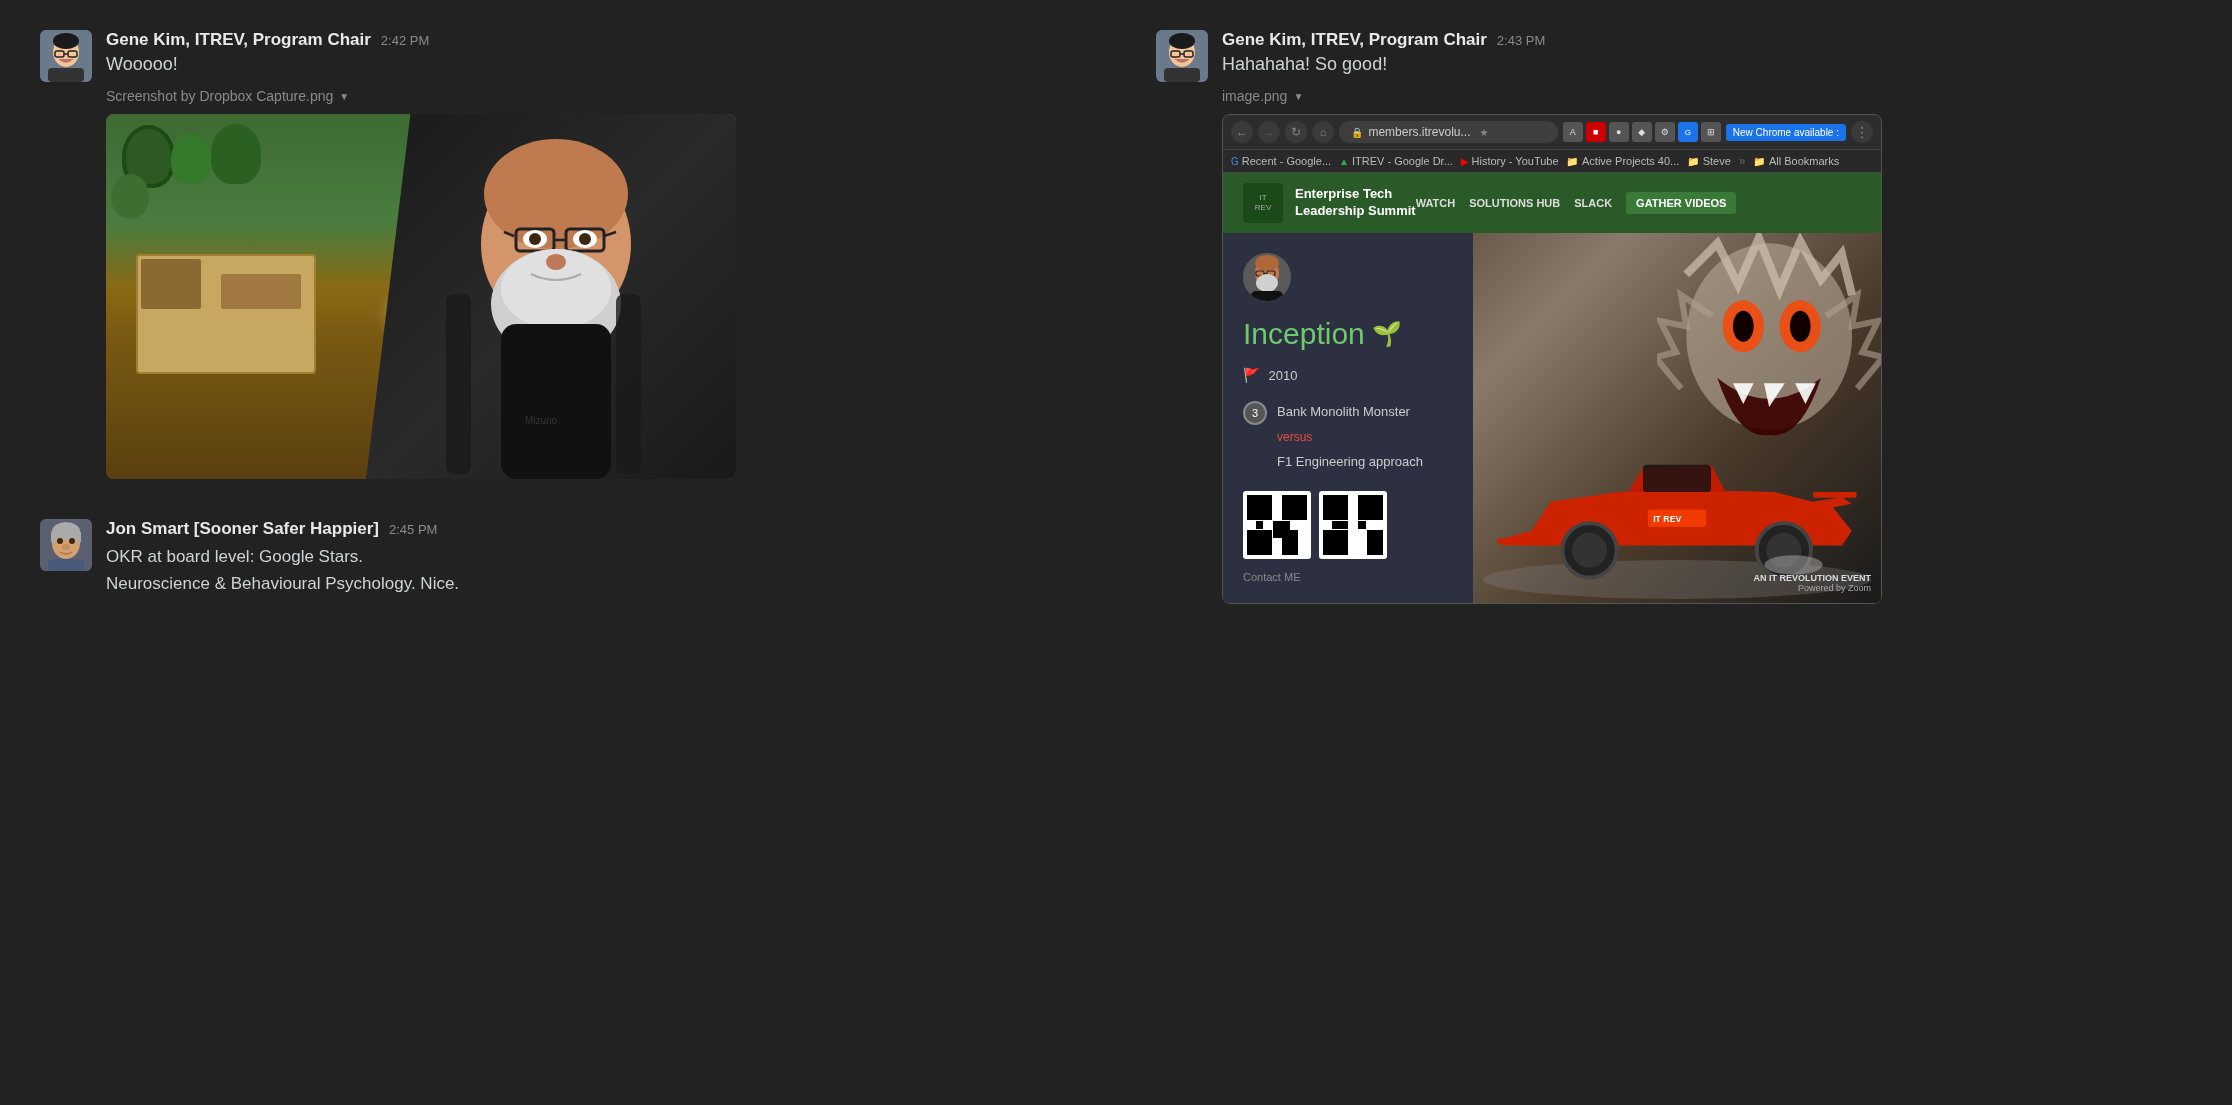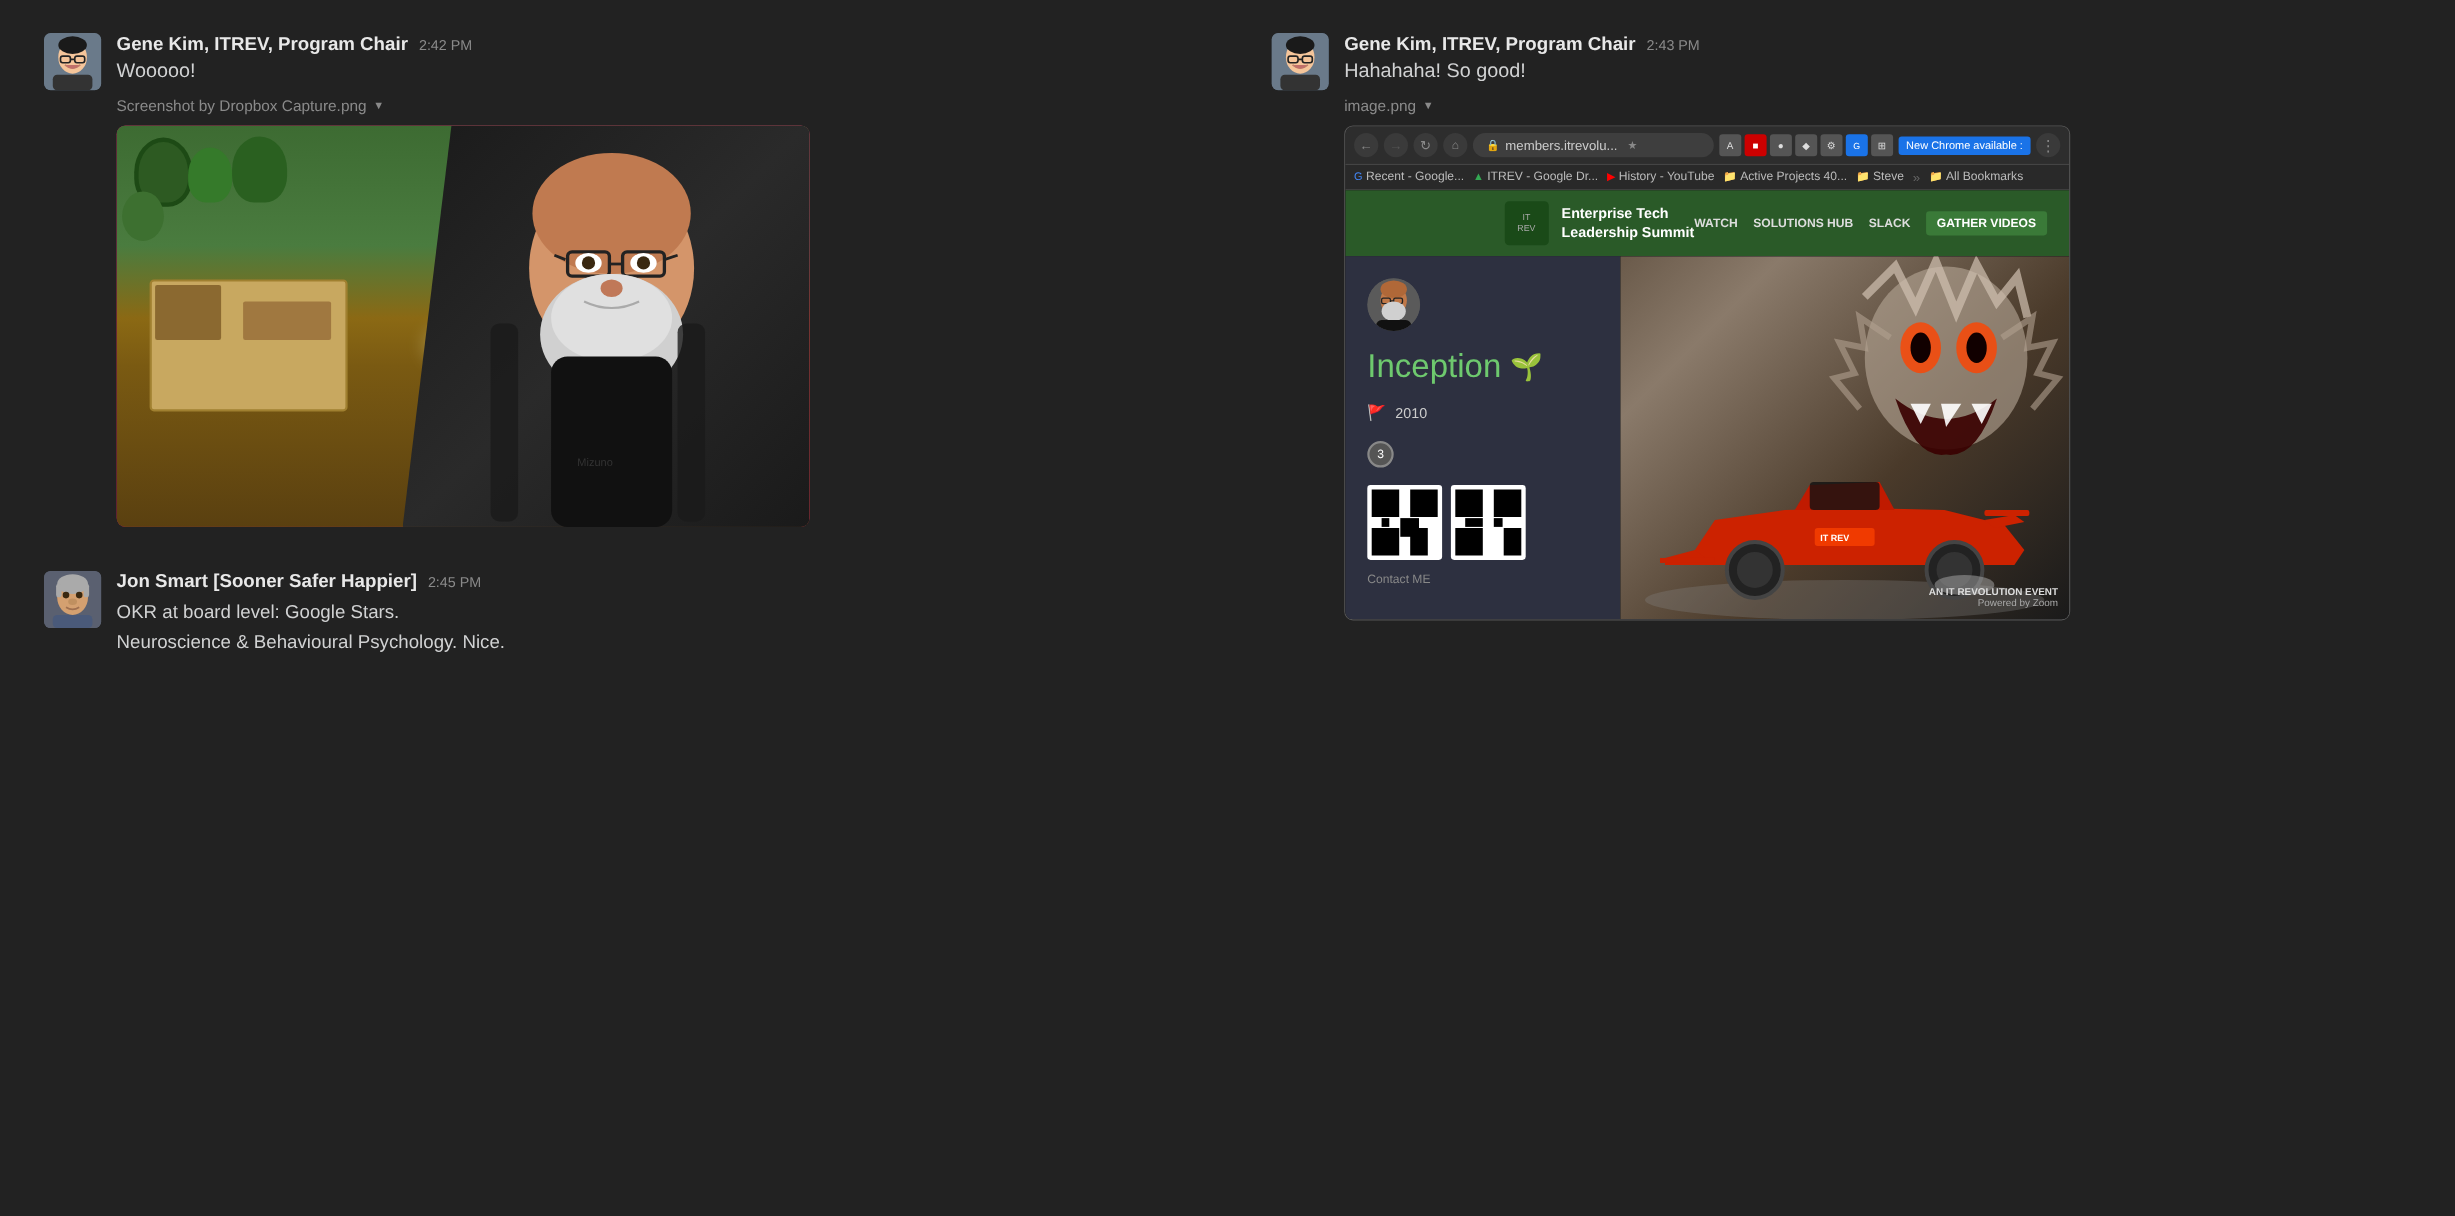--- a/index.html
+++ b/index.html
@@ -239,21 +239,21 @@
             </div>
             <span style="color:#666;font-size:12px;">»</span>
             <div style="display:flex;align-items:center;gap:3px;color:#bbb;cursor:pointer;white-space:nowrap;">
               <span style="font-size:10px;">📁</span>
               <span>All Bookmarks</span>
             </div>
           </div>
 
           <div style="background:#1a1a1a;">
 
-            <div style="background:#2a5a28;padding:10px 20px;display:flex;align-items:center;justify-content:flex-end;">
+            <div style="background:#2a5a28;padding:10px 20px;display:flex;align-items:center;justify-content:flex-start;">
               <div style="display:flex;align-items:center;gap:12px;">
                 <div style="width:40px;height:40px;background:#1a4a18;border-radius:4px;display:flex;align-items:center;justify-content:center;font-size:8px;color:#aaa;text-align:center;line-height:1.2;">IT<br>REV</div>
                 <div style="color:#ffffff;font-size:13px;font-weight:700;line-height:1.3;">
                   <div>Enterprise Tech</div>
                   <div>Leadership Summit</div>
                 </div>
               </div>
               <div style="display:flex;gap:14px;font-size:11px;font-weight:700;color:#ddd;align-items:center;">
                 <span style="cursor:pointer;">WATCH</span>
                 <span style="cursor:pointer;">SOLUTIONS HUB</span>
@@ -289,20 +289,25 @@
                 </div>
 
                 <div style="display:flex;align-items:center;gap:8px;font-size:13px;color:#ccc;margin-top:8px;">
                   <span style="font-size:14px;">🚩</span>
                   <span>2010</span>
                 </div>
 
                 <div style="display:flex;align-items:flex-start;gap:10px;margin-top:8px;">
                   <div style="width:24px;height:24px;border-radius:50%;background:#555;border:2px solid #888;display:flex;align-items:center;justify-content:center;font-size:11px;color:#fff;flex-shrink:0;margin-top:2px;">
                     <span>3</span>
+                  </div>
+                  <div style="font-size:13px;color:#ccc;line-height:2.0;">
+                    <div>Bank Monolith Monster</div>
+                    <div style="color:#e74c3c;font-size:12px;">versus</div>
+                    <div>F1 Engineering approach</div>
                   </div>
                 </div>
 
                 <div style="display:flex;gap:8px;margin-top:8px;">
 
                   <div style="background:#fff;width:68px;height:68px;border-radius:3px;padding:4px;display:grid;grid-template-columns:repeat(7,1fr);gap:1px;">
                     <div style="background:#000;grid-column:1/4;grid-row:1/4;"></div>
                     <div style="background:#fff;grid-column:4/5;grid-row:1/2;"></div>
                     <div style="background:#000;grid-column:5/8;grid-row:1/4;"></div>
                     <div style="background:#fff;grid-column:1/2;grid-row:4/5;"></div>

